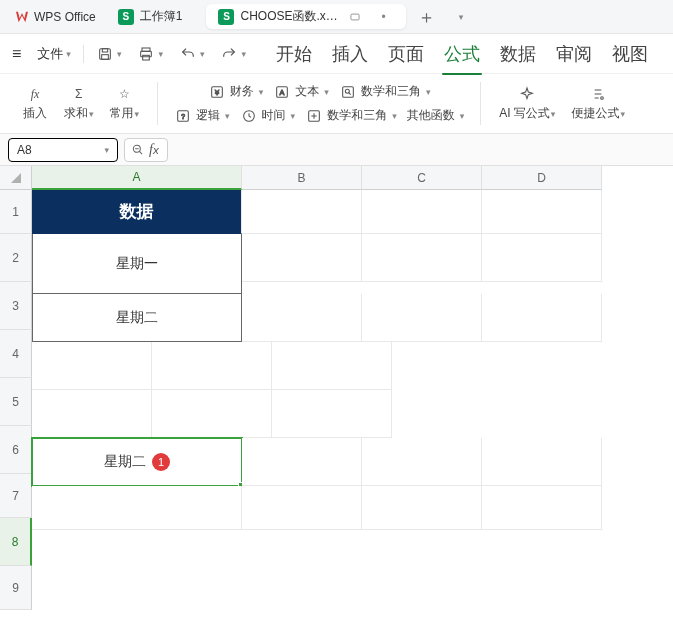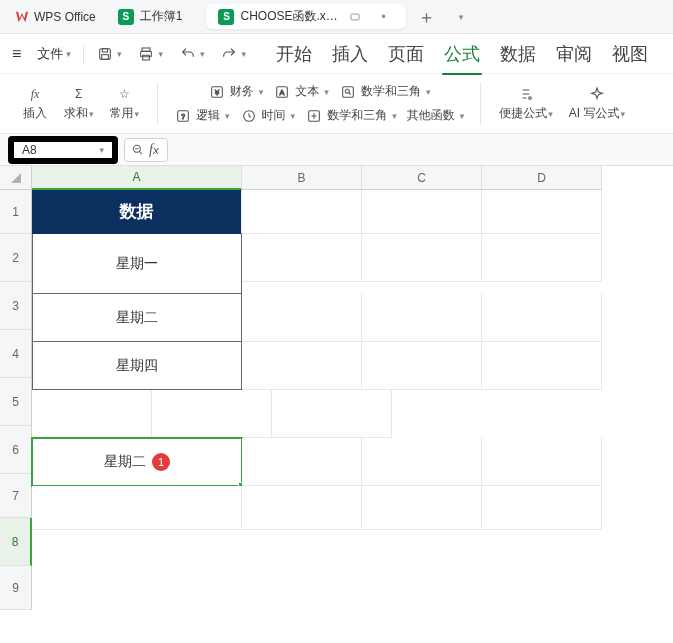--- a/index.html
+++ b/index.html
@@ -27,21 +27,21 @@
 .ribbon-group { display:flex; align-items:center; gap:4px; padding:0 8px; }
 .ribbon-group.wrap { display:flex; flex-direction:column; justify-content:center; gap:2px; }
 .ribbon-row { display:flex; align-items:center; gap:2px; }
 .ribbon-sep { width:1px; background:#e5e5e5; margin:4px 4px; }
 .ribbon-btn { display:flex; flex-direction:column; align-items:center; justify-content:center; gap:2px; padding:2px 6px; font-size:12px; color:#444; min-width:38px; }
 .ribbon-btn.row { flex-direction:row; gap:4px; min-width:0; padding:2px 4px; font-size:12px; }
 .ribbon-ico { width:18px; height:18px; display:flex; align-items:center; justify-content:center; color:#555; }
 .ribbon-ico svg { width:16px; height:16px; }
 .chev { font-size:9px; color:#888; margin-left:1px; }
 .formula-row { display:flex; align-items:center; height:32px; padding:3px 8px; background:#fafafa; border-bottom:1px solid #e0e0e0; gap:6px; }
-.name-box { width:110px; height:24px; border:6px solid #000000; border-radius:4px; background:#fff; display:flex; align-items:center; padding:8px 8px; font-size:12px; justify-content:space-between; }
+.name-box { width:110px; height:24px; border:1px solid #000000; border-radius:4px; background:#fff; display:flex; align-items:center; padding:8px 8px; font-size:12px; justify-content:space-between; }
 .fx-zoom { width:18px; height:18px; display:flex; align-items:center; justify-content:center; color:#666; }
 .fx-label { font-style:italic; font-family:"Times New Roman",serif; color:#555; font-size:14px; padding:0 2px; }
 .formula-input { flex:1; height:24px; border:1px solid #d0d0d0; border-left:none; border-radius:0 4px 4px 0; background:#fff; display:flex; align-items:center; padding:0 8px; font-size:13px; font-family:Consolas,monospace; }
 .fx-wrap { display:flex; align-items:center; border:1px solid #d0d0d0; border-radius:4px; padding:0 6px 0 4px; height:24px; background:#fff; }
 .sheet-area { display:flex; height:calc(100% - 166px); background:#fff; position:relative; }
 .corner { width:32px; height:24px; background:#f5f6f7; border-right:1px solid #d0d0d0; border-bottom:1px solid #d0d0d0; display:flex; align-items:center; justify-content:center; }
 .corner svg { width:10px; height:10px; fill:#b0b0b0; }
 .grid-wrap { display:flex; flex-direction:column; }
 .col-headers { display:flex; height:24px; }
 .col-h { background:#f5f6f7; border-right:1px solid #e0e0e0; border-bottom:1px solid #d0d0d0; display:flex; align-items:center; justify-content:center; font-size:12px; color:#666; }
@@ -238,33 +238,33 @@
           <span>其他函数</span>
           <span class="chev">▾</span>
         </div>
     </div>
   </div>
   <div class="ribbon-sep"></div>
   <div class="ribbon-group">
     <div class="ribbon-btn">
       <span class="ribbon-ico">
           <svg viewBox="0 0 24 24" fill="none" stroke="#555" stroke-width="1.6">
+            <path d="M12 3l2 6 6 2-6 2-2 6-2-6-6-2 6-2z"></path>
+          </svg>
+        </span>
+      <span><span>AI 写公式</span><span class="chev">▾</span></span>
+    </div>
+    <div class="ribbon-btn">
+      <span class="ribbon-ico">
+          <svg viewBox="0 0 24 24" fill="none" stroke="#555" stroke-width="1.6">
             <path d="M7 6h10M7 12h10M7 18h6"></path>
             <circle cx="18" cy="18" r="2"></circle>
           </svg>
         </span>
       <span><span>便捷公式</span><span class="chev">▾</span></span>
-    </div>
-    <div class="ribbon-btn">
-      <span class="ribbon-ico">
-          <svg viewBox="0 0 24 24" fill="none" stroke="#555" stroke-width="1.6">
-            <path d="M12 3l2 6 6 2-6 2-2 6-2-6-6-2 6-2z"></path>
-          </svg>
-        </span>
-      <span><span>AI 写公式</span><span class="chev">▾</span></span>
     </div>
   </div>
 </div>
 
 <div class="formula-row">
   <div class="name-box">
     <span>A8</span>
     <span class="chev">▾</span>
   </div>
   <div class="fx-wrap">
@@ -328,23 +328,20 @@
           </div>
           <div class="cell-row">
             <div class="cell boxed" style="width: 210px; height: 48px;">
               <span>星期二</span>
             </div>
             <div class="cell" style="width: 120px; height: 48px;"></div>
             <div class="cell" style="width: 120px; height: 48px;"></div>
             <div class="cell" style="width: 120px; height: 48px;"></div>
           </div>
           <div class="cell-row">
-            <div class="cell boxed" style="width: 210px; height: 48px;">
-              <span>星期四</span>
-            </div>
             <div class="cell" style="width: 120px; height: 48px;"></div>
             <div class="cell" style="width: 120px; height: 48px;"></div>
             <div class="cell" style="width: 120px; height: 48px;"></div>
           </div>
           <div class="cell-row">
             <div class="cell" style="width: 120px; height: 48px;"></div>
             <div class="cell" style="width: 120px; height: 48px;"></div>
             <div class="cell" style="width: 120px; height: 48px;"></div>
           </div>
           <div class="cell-row">

